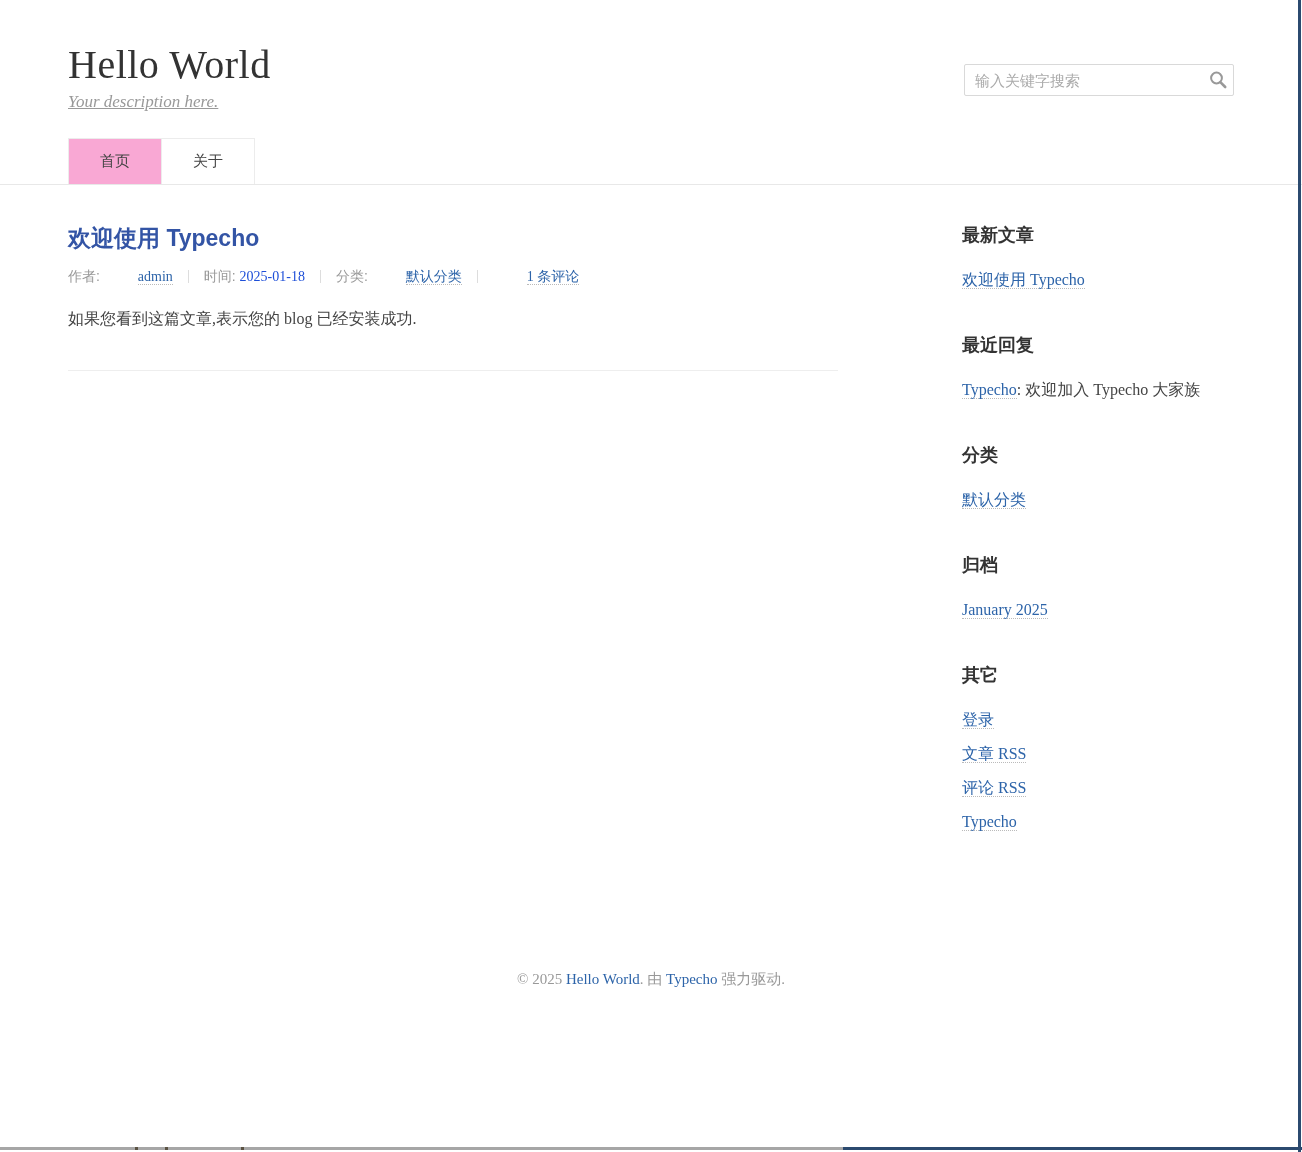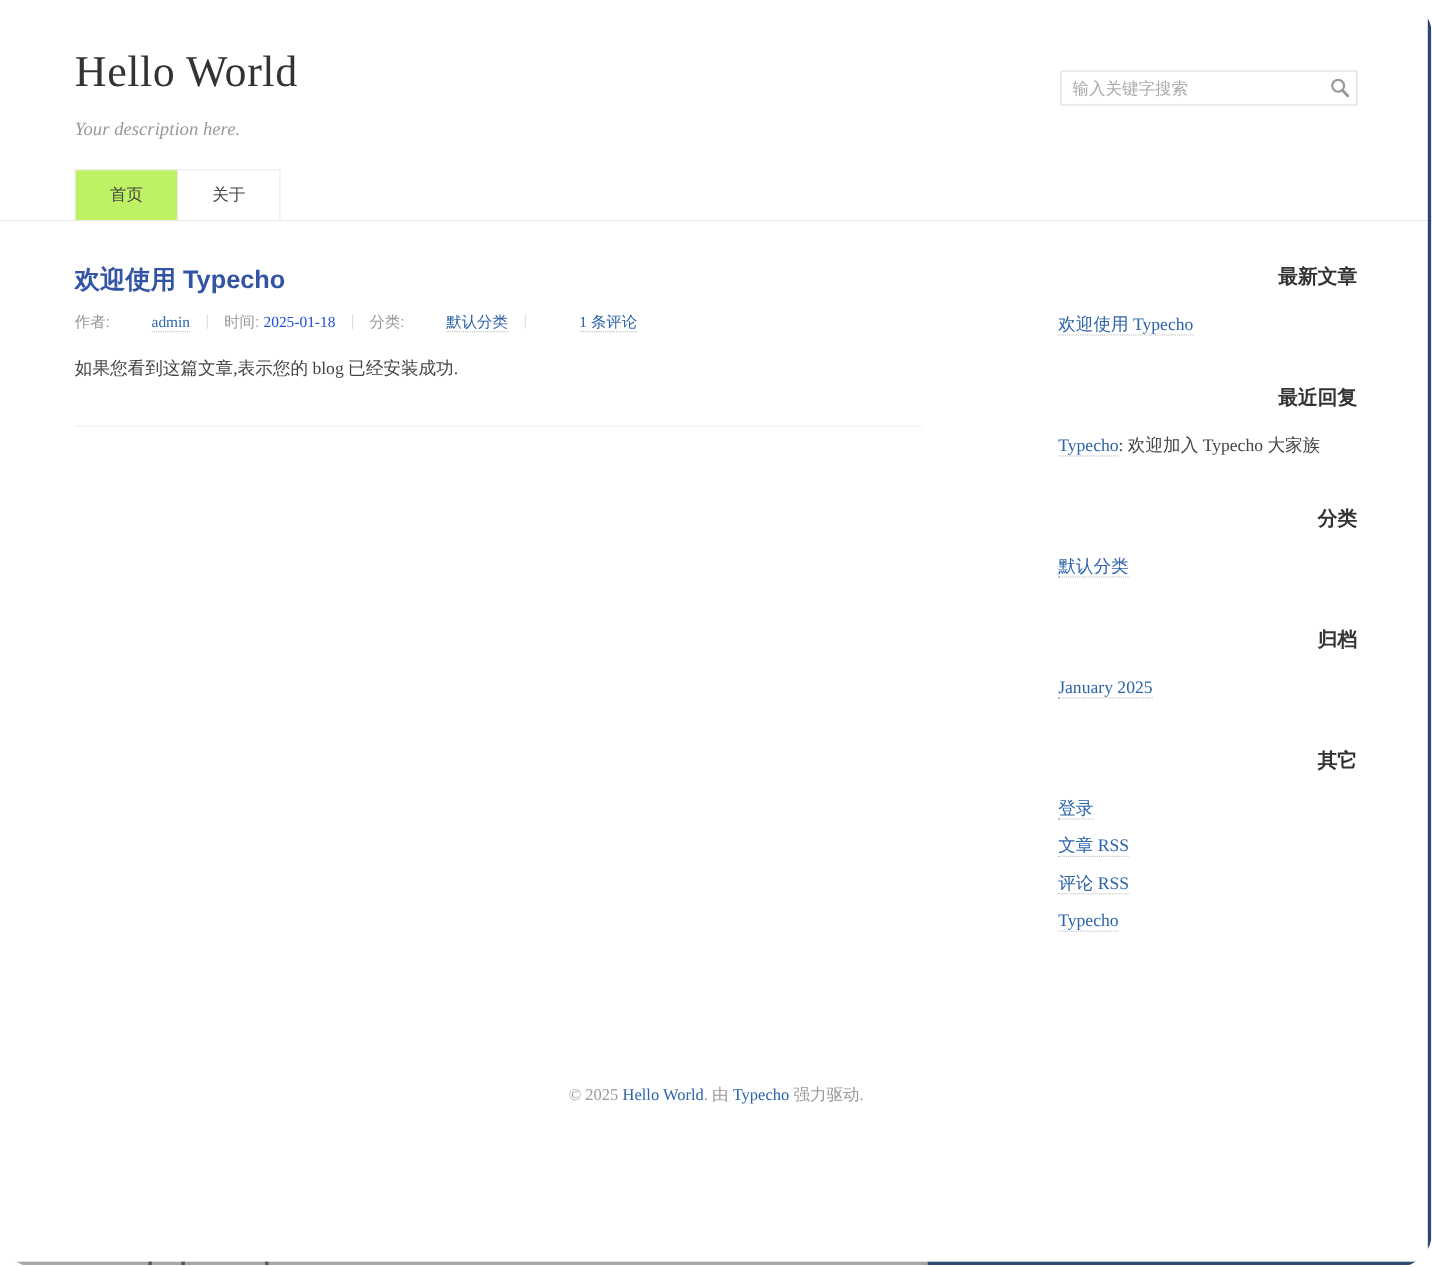--- a/index.html
+++ b/index.html
@@ -1,54 +1,53 @@
 <!DOCTYPE html>
 <html><head>
 <meta charset="utf-8">
 <style>
   * { margin:0; padding:0; box-sizing:border-box; }
   html,body { background:#fff; }
   .screen {
     position:relative; width:1302px; height:1152px;
     background:#ffffff; overflow:hidden;
     font-family:"Liberation Sans","DejaVu Sans",sans-serif;
-    border-radius:32px;
   }
   .container { width:1166px; margin:0 auto; position:relative; }
 
   
   .header-wrap { border-bottom:1px solid #e8e8e8; }
   .site-title {
     font-family:"Liberation Serif","DejaVu Serif",serif;
     font-size:40px; font-weight:normal; color:#333;
     padding-top:42px; line-height:1.15; letter-spacing:0.5px;
   }
   .site-title a { color:#333; text-decoration:none; }
   .site-description {
     font-family:"Liberation Serif","DejaVu Serif",serif;
-    font-style:italic; font-size:17px; color:#999; margin-top:20px;
+    font-style:italic; font-size:17px; color:#999; margin-top:4px;text-decoration:underline;
   }
   .search-box { position:absolute; top:64px; right:0; width:270px; height:48px; }
   .search-input {
     width:270px; height:32px; border:1px solid #d9d9d9; border-radius:2px;
     padding:0 36px 0 10px; font-size:15px; color:#555; background:#fff; outline:none;
     font-family:"Liberation Sans","DejaVu Sans",sans-serif;
   }
   .search-input::placeholder { color:#aaa; }
   .search-btn {
     position:absolute; right:6px; top:6px; width:20px; height:20px;
     background:none; border:none; cursor:pointer; padding:0;
   }
   .nav-menu { margin-top:26px; font-size:0; }
   .nav-tab {
     display:inline-block; font-size:15px; color:#444; text-decoration:none;
     padding:13px 31px; background:#fff; border:1px solid #ececec; border-bottom:none;
   }
   .nav-tab + .nav-tab { margin-left:-1px; }
-  .nav-tab.active { background:#bef264; border-color:#ececec; }
+  .nav-tab.active { background:#f9a8d4; border-color:#ececec; }
 
   
   .content-row { display:flex; justify-content:space-between; padding-top:38px;gap:48px; }
   .main-col { width:770px; }
   .post-title {
     font-size:23px; font-weight:bold; line-height:30px;
     font-family:"Liberation Sans","DejaVu Sans",sans-serif;
   }
   .post-title a { color:#3354a5; text-decoration:none; }
   .post-meta { margin-top:13px; font-size:14px; color:#999; line-height:20px; }
@@ -65,21 +64,21 @@
   }
   .post-body {
     margin-top:20px; font-size:16px; line-height:24px; color:#444;
     font-family:"Liberation Serif","DejaVu Serif",serif;
   }
   .post-hr { border:none; border-top:1px solid #eee; margin-top:39px; }
 
   
   .sidebar { width:272px; }
   .widget { margin-bottom:43px; }
-  .widget-title { font-size:18px; font-weight:bold; color:#333; line-height:24px; margin-bottom:23px;text-align:right; }
+  .widget-title { font-size:18px; font-weight:bold; color:#333; line-height:24px; margin-bottom:23px; }
   .widget li { list-style:none; line-height:20px; margin-bottom:14px; font-size:16px; }
   .widget a {
     color:#2d64a9; text-decoration:none;
     font-family:"Liberation Serif","DejaVu Serif",serif;
     border-bottom:1px dotted #bbb;
   }
   .widget .plain { color:#444; font-family:"Liberation Serif","DejaVu Serif",serif; }
 
   
   .footer {

